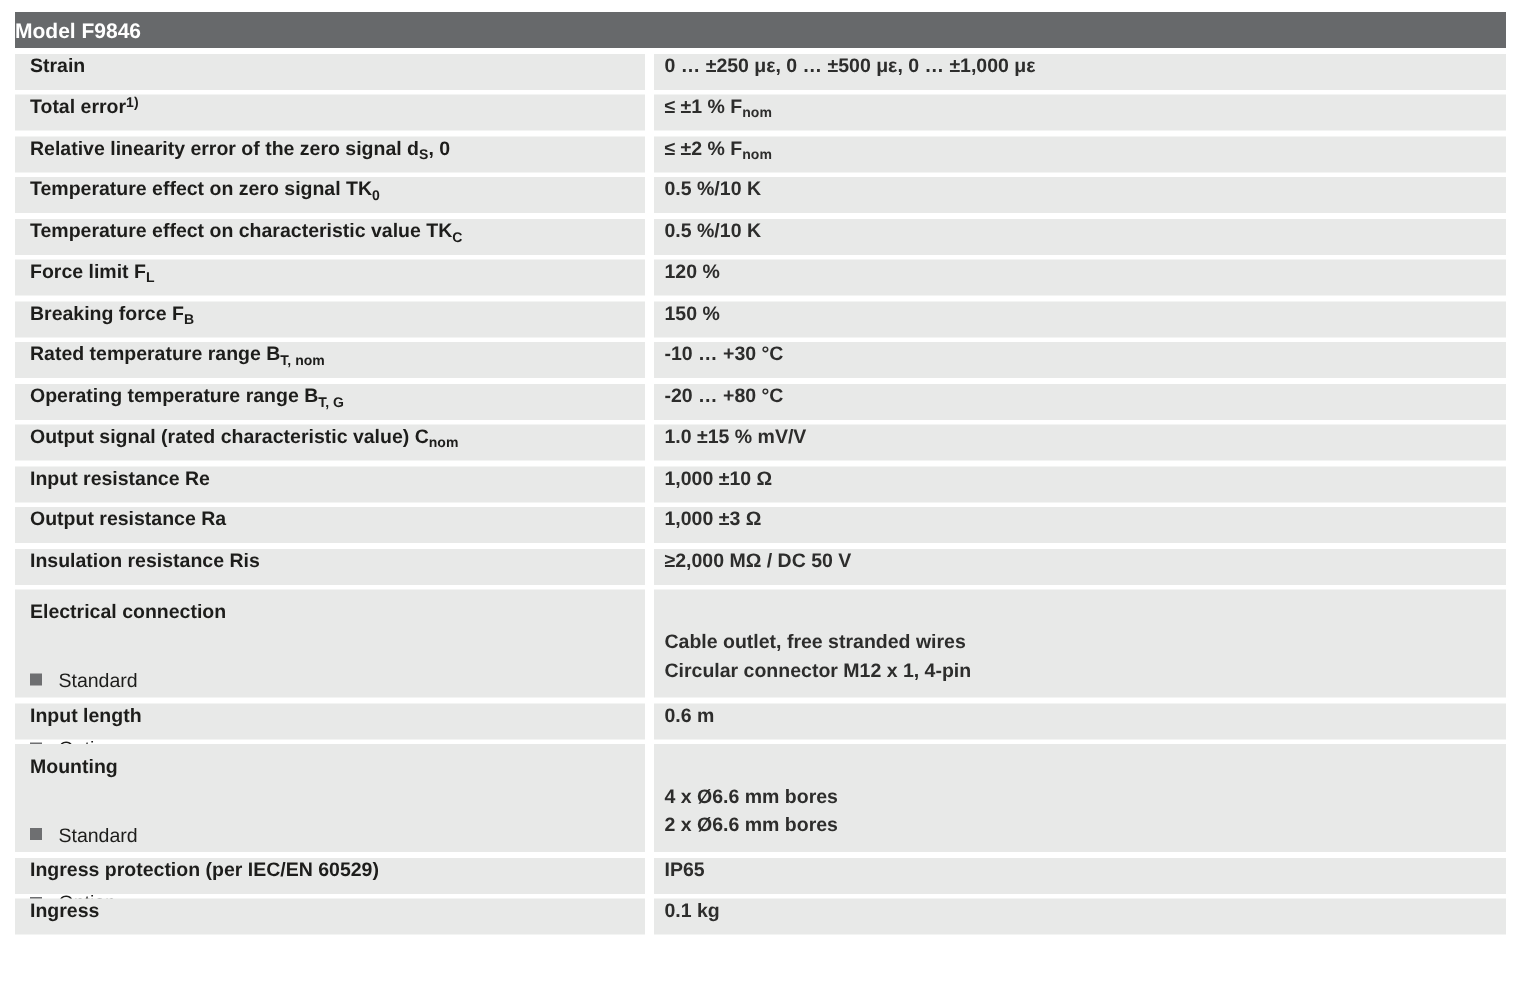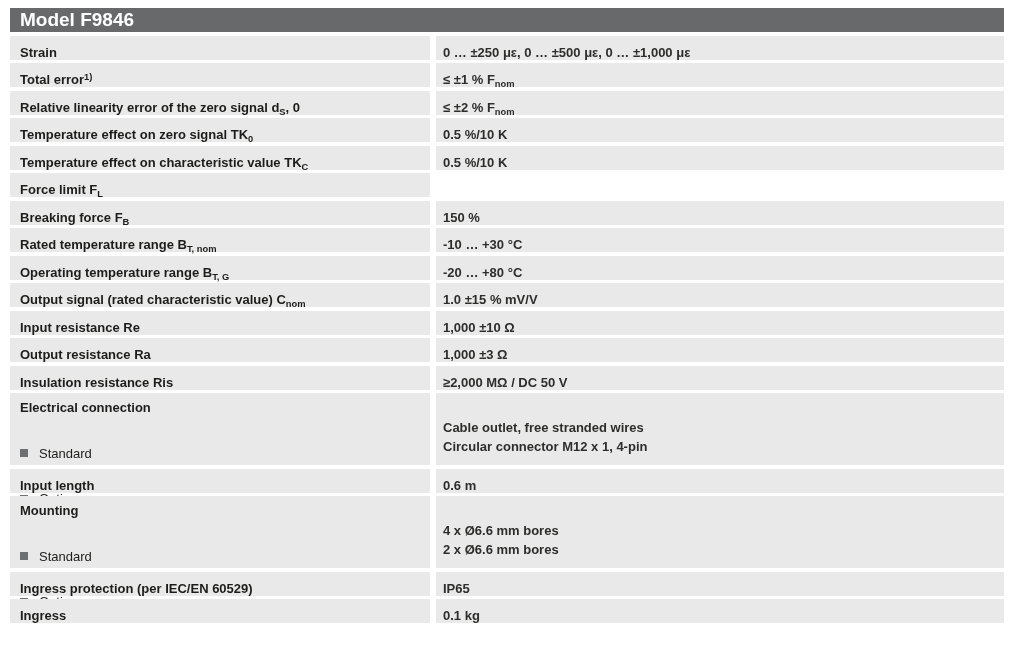--- a/index.html
+++ b/index.html
@@ -17,25 +17,25 @@
   .spec-table {
     position: absolute;
     left: 10px;
     top: 8px;
     width: 994px;
   }
   .table-header {
     height: 24px;
     background: var(--header-bg, #67696b);
     color: var(--header-text, #ffffff);
-    font-size: 19px;
+    font-size: 14px;
     font-weight: bold;
     display: flex;
     align-items: center;
-    padding-left: 10px;
+    padding-left: 0;
     box-sizing: border-box;
   }
   .row {
     display: flex;
     margin-top: 3.5px;
   }
   .cell {
     background: var(--row-bg, #e8e9e8);
     box-sizing: border-box;
     font-size: 13px;
@@ -49,21 +49,21 @@
   }
   .cell.value {
     flex: 1;
     padding-left: 7px;
     color: var(--value-text, #2d2d2c);
     font-weight: bold;
   }
   .row.single .cell {
     height: 24px;
     display: flex;
-    align-items: flex-end;
+    align-items: flex-start;
   }
   .row.group .cell {
     height: 72px;
     padding-top: 5px;
     padding-bottom: 24px;
     line-height: 19.5px;
   }
   .group-title {
     font-weight: bold;
     color: var(--label-text, #1d1d1b);
@@ -140,20 +140,23 @@
           <span>Temperature effect on characteristic value TK<sub>C</sub></span>
         </div>
         <div class="cell value">
           <span>0.5 %/10 K</span>
         </div>
       </div>
       <div class="row single">
         <div class="cell label">
           <span>Force limit F<sub>L</sub></span>
         </div>
+        <div class="cell value">
+          <span>120 %</span>
+        </div>
       </div>
       <div class="row single">
         <div class="cell label">
           <span>Breaking force F<sub>B</sub></span>
         </div>
         <div class="cell value">
           <span>150 %</span>
         </div>
       </div>
       <div class="row single">

